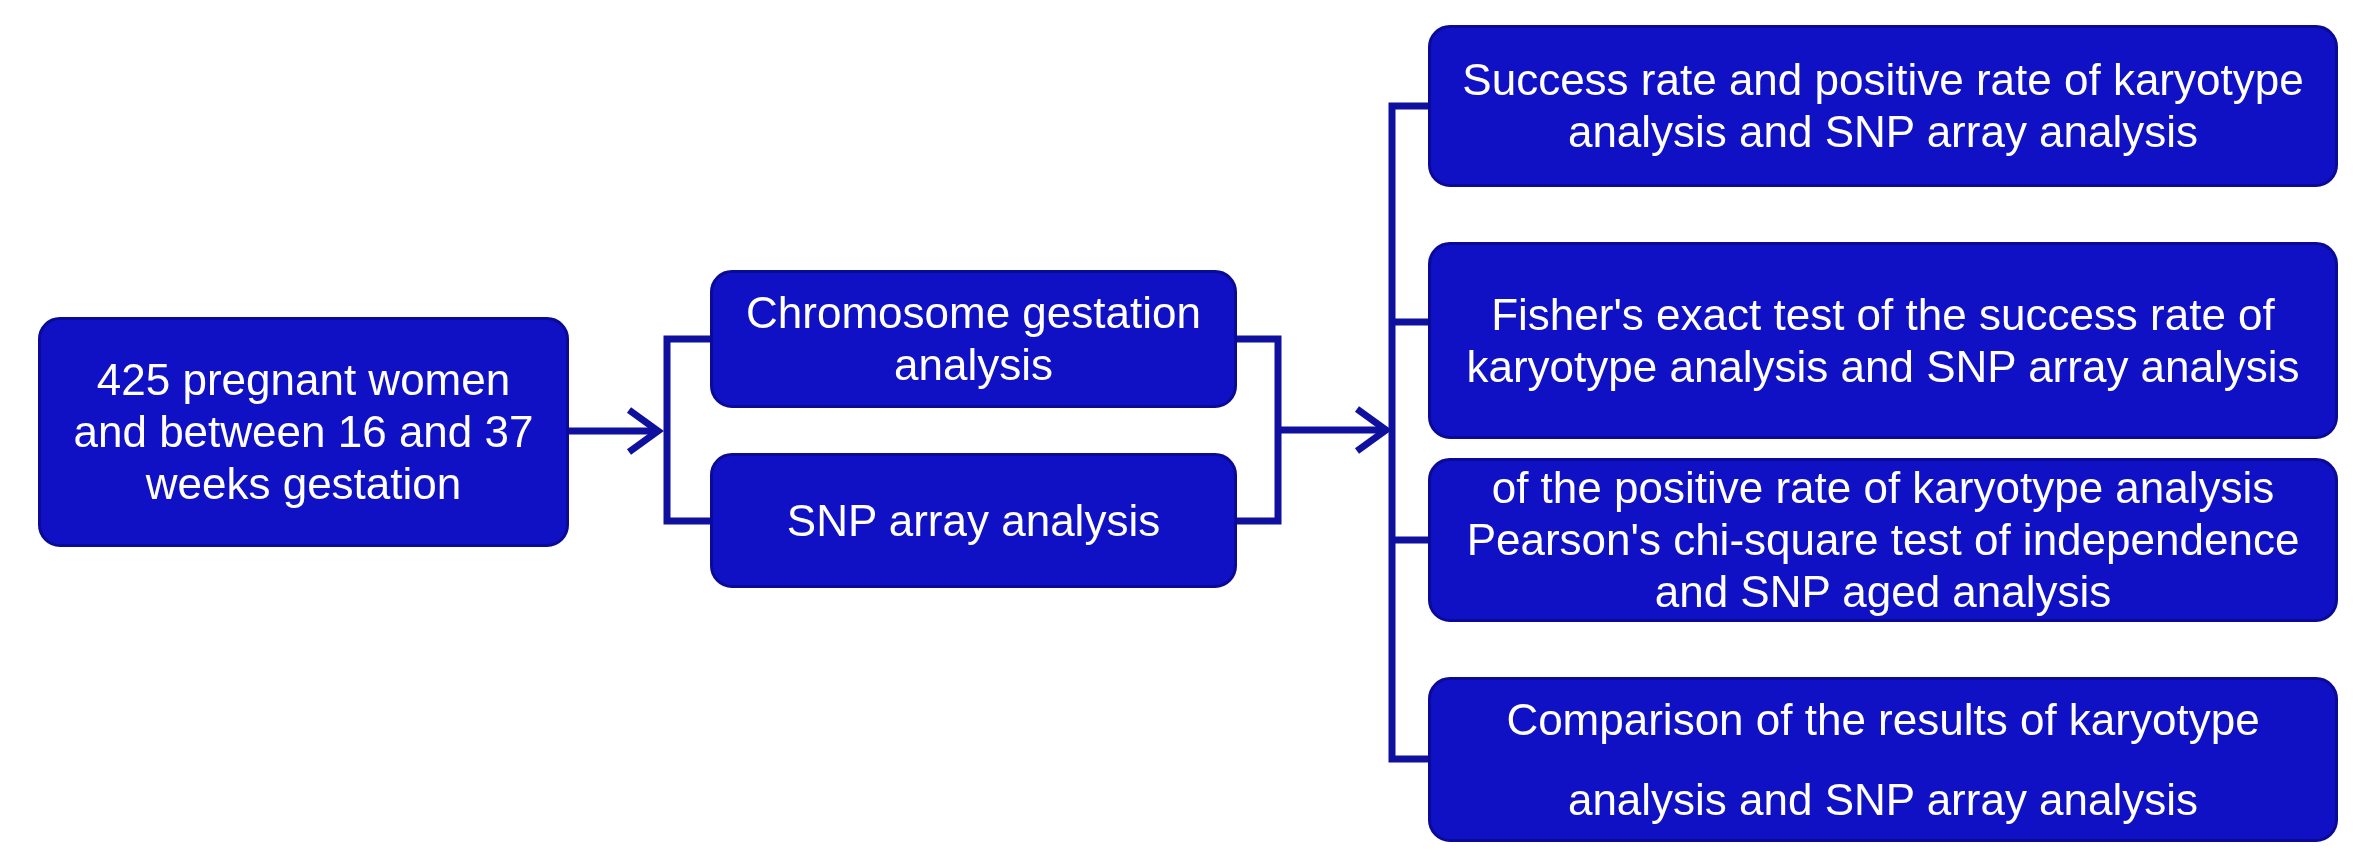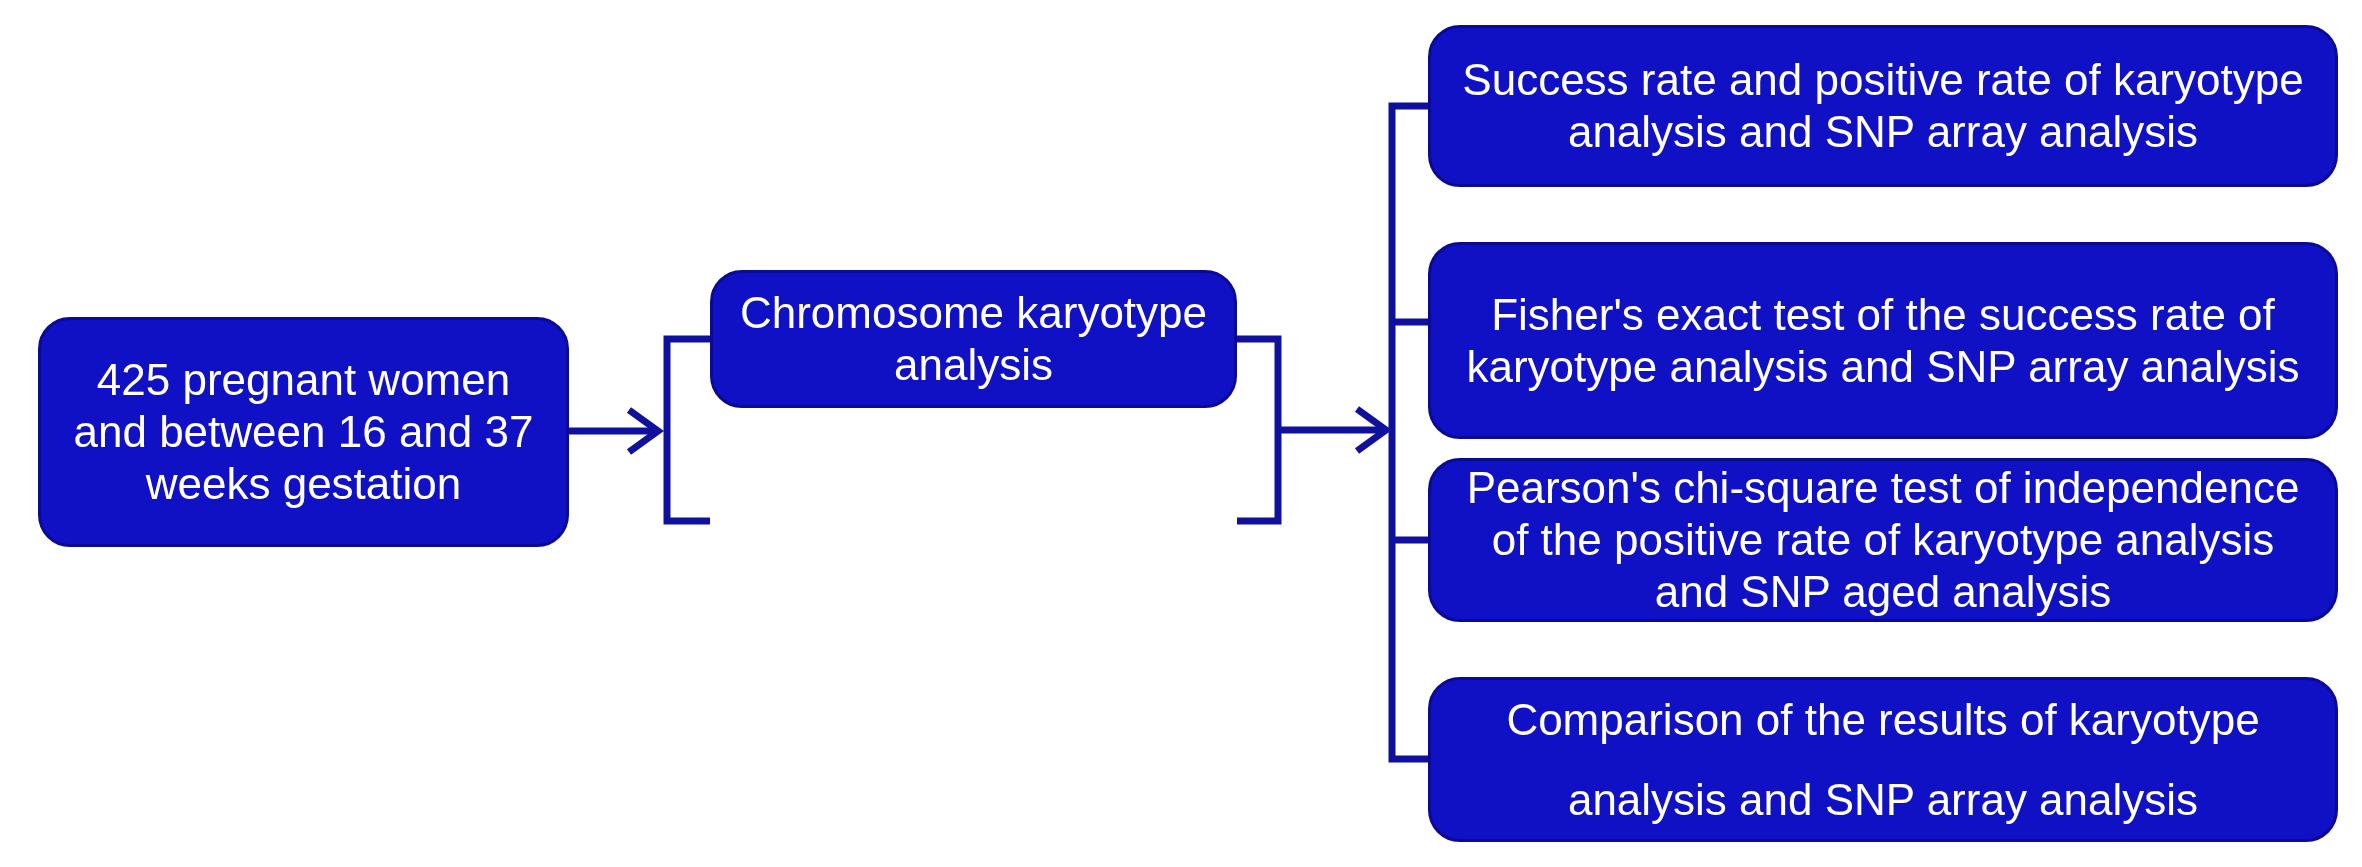--- a/index.html
+++ b/index.html
@@ -26,21 +26,21 @@
     fill: none;
     stroke: #10109e;
     stroke-width: 7;
     stroke-linejoin: miter;
   }
   .node {
     position: absolute;
     box-sizing: border-box;
     background: #1010c4;
     border: 3px solid #0a0a96;
-    border-radius: 32px;
+    border-radius: 22px;
     color: #ffffff;
     display: flex;
     flex-direction: column;
     justify-content: center;
     align-items: center;
     text-align: left;
     font-size: 44px;
     line-height: 52px;
     font-weight: 400;
     z-index: 1;
@@ -80,38 +80,41 @@
     <path class="connector" d="M 1392 540 L 1428 540"></path>
   </svg>
 
   <div class="node" id="node-population">
     <span class="line">425 pregnant women</span>
     <span class="line">and between 16 and 37</span>
     <span class="line">weeks gestation</span>
   </div>
 
   <div class="node" id="node-karyotype-method">
-    <span class="line">Chromosome karyotype</span>
+    <span class="line">Chromosome gestation</span>
     <span class="line">analysis</span>
   </div>
 
+  <div class="node" id="node-snp-method">
+    <span class="line">SNP array analysis</span>
+  </div>
 
   <div class="node" id="node-outcome-rates">
     <span class="line">Success rate and positive rate of karyotype</span>
     <span class="line">analysis and SNP array analysis</span>
   </div>
 
   <div class="node" id="node-outcome-fisher">
     <span class="line">Fisher's exact test of the success rate of</span>
     <span class="line">karyotype analysis and SNP array analysis</span>
   </div>
 
   <div class="node" id="node-outcome-pearson">
+    <span class="line">of the positive rate of karyotype analysis</span>
     <span class="line">Pearson's chi-square test of independence</span>
-    <span class="line">of the positive rate of karyotype analysis</span>
     <span class="line">and SNP aged analysis</span>
   </div>
 
   <div class="node" id="node-outcome-compare">
     <span class="line">Comparison of the results of karyotype</span>
     <span class="line">analysis and SNP array analysis</span>
   </div>
 
 </div>
 

